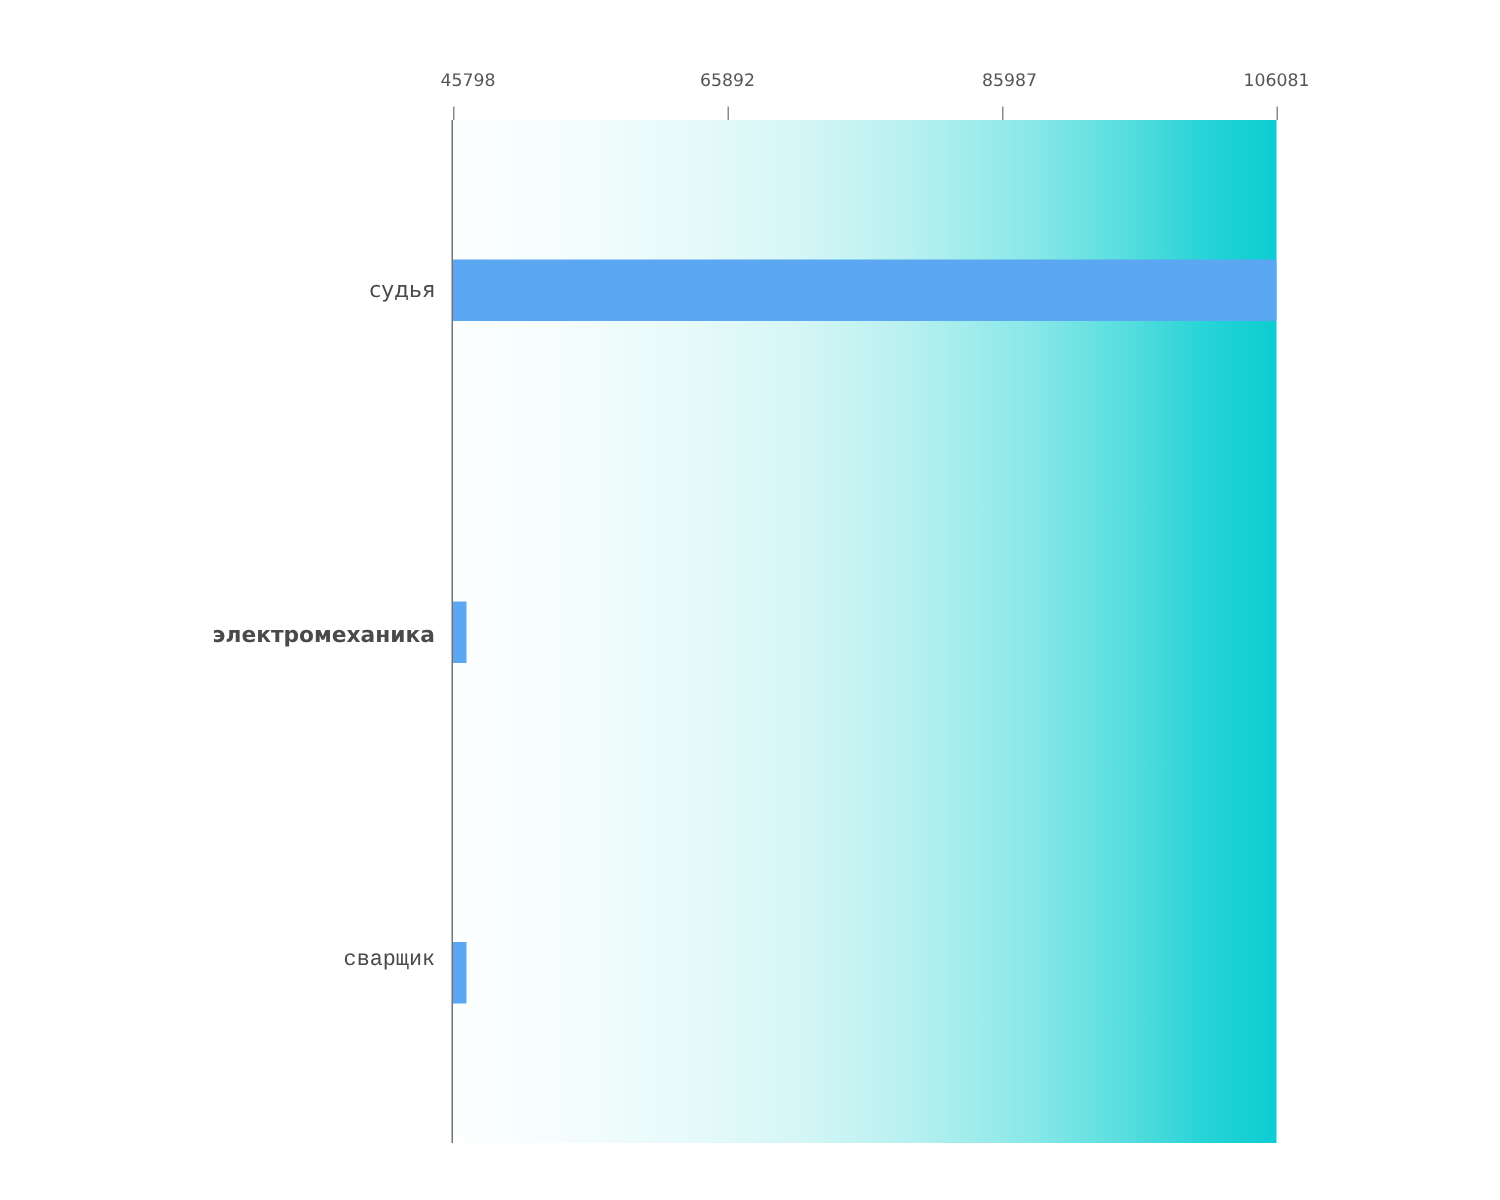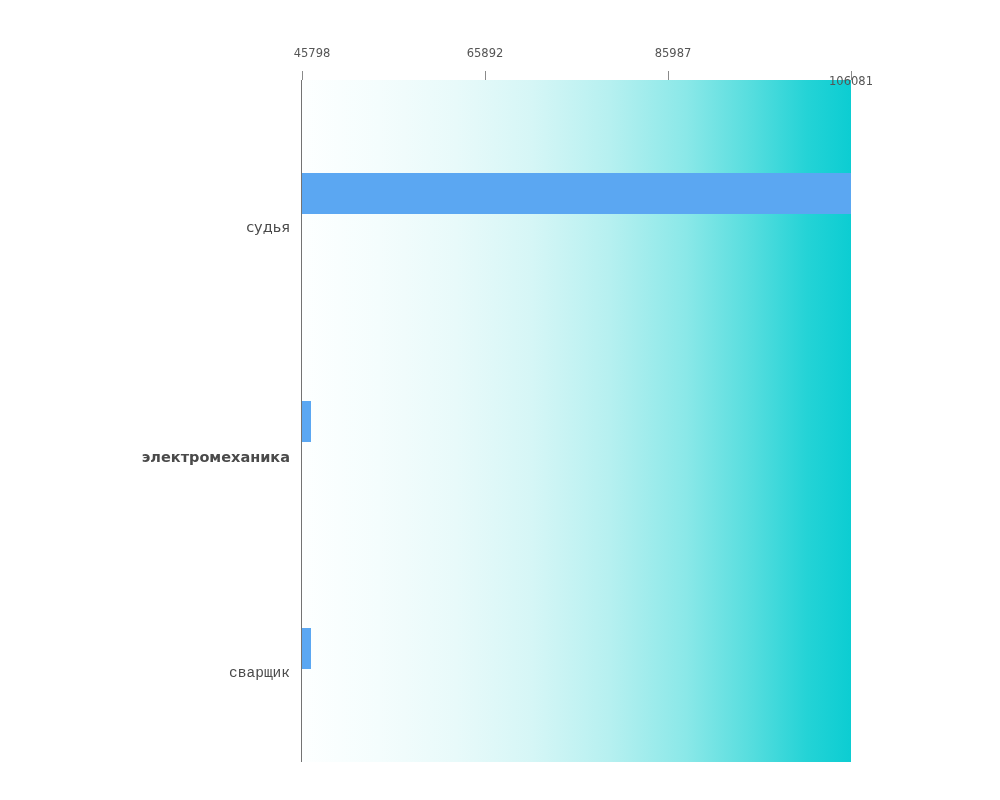--- a/index.html
+++ b/index.html
@@ -99,21 +99,20 @@
     white-space: nowrap;
     text-align: right;
     font-family: "DejaVu Sans", sans-serif;
   }
   #y-label-col {
     position: absolute;
     left: 0;
     top: 0;
     width: 290px;
     height: 567px;
-    margin-top: 33px;
   }
 </style>
 </head>
 <body>
 
 <div id="chart-root">
 
 
   <div id="plot-area">
     <div id="plot-gradient"></div>
@@ -127,21 +126,21 @@
   <div id="axis-left-spine"></div>
 
   <div id="x-ticks-layer">
       <div class="x-tick-mark" style="left: 302px;"></div>
       <div class="x-tick-label" style="left: 312px;">45798</div>
       <div class="x-tick-mark" style="left: 484.997px;"></div>
       <div class="x-tick-label" style="left: 484.997px;">65892</div>
       <div class="x-tick-mark" style="left: 668.003px;"></div>
       <div class="x-tick-label" style="left: 673px;">85987</div>
       <div class="x-tick-mark" style="left: 851px;"></div>
-      <div class="x-tick-label" style="left: 851px; margin-top: 28px;">106081</div>
+      <div class="x-tick-label" style="left: 851px;">106081</div>
     </div>
 
   <div id="y-label-col">
       <div class="y-label" style="top: 193.667px;">судья</div>
       <div class="y-label" style="top: 424px; font-weight: bold;">электромеханика</div>
       <div class="y-label" style="top: 640px; font-family: Liberation Mono, monospace;">сварщик</div>
     </div>
 
 </div>
 

